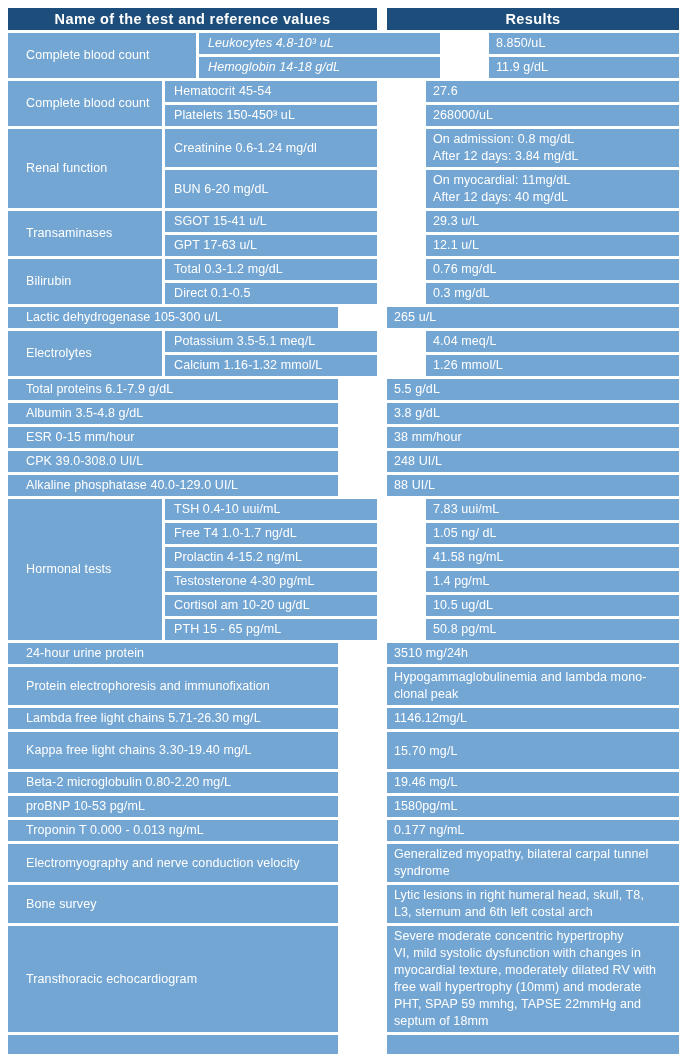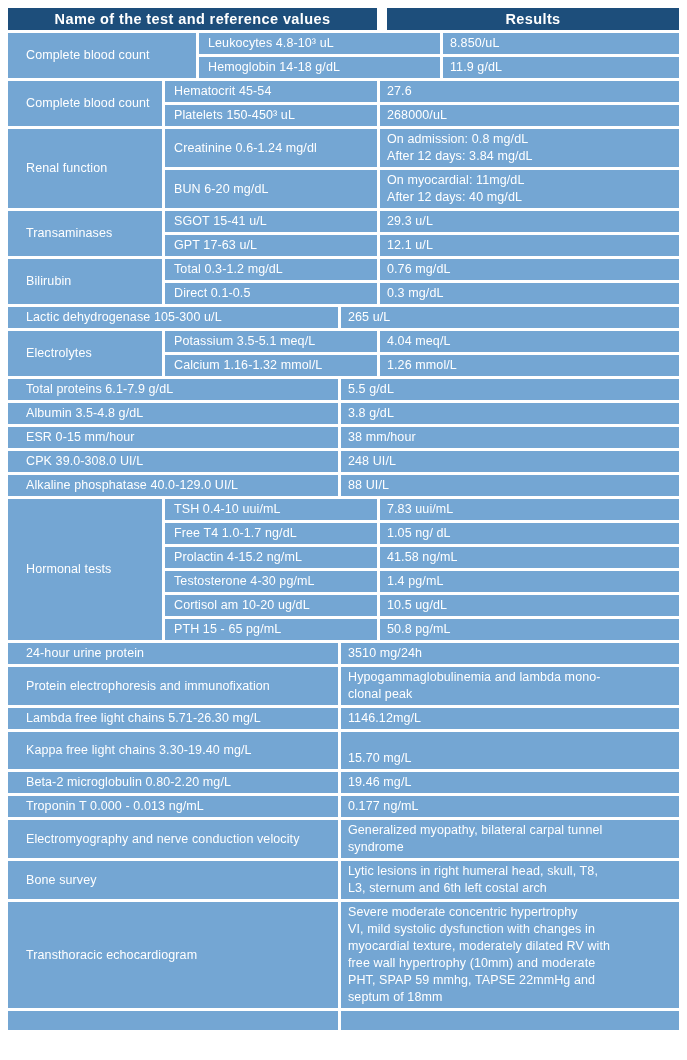--- a/index.html
+++ b/index.html
@@ -32,33 +32,33 @@
   .sec { display: flex; gap: 3px; margin-bottom: 3px; }
   .cell { background: var(--cell-bg); }
 
   .glabel { display: flex; align-items: center; padding: 2px 6px 2px 18px; }
   .sec.wide   .glabel { width: 188px; }
   .sec.narrow .glabel { width: 154px; }
   .grows { flex: 1; display: flex; flex-direction: column; gap: 3px; }
   .srow { display: flex; gap: 3px; flex: 1; }
 
   .tcell { display: flex; align-items: center; padding: 2px 6px 2px 9px; min-height: 19px; }
-  .sec.wide   .tcell { width: 241px; }
+  .sec.wide   .tcell { width: 241px; font-style: italic; }
   .sec.narrow .tcell { width: 212px; }
   .tcell-wide { display: flex; align-items: center; width: 330px; padding: 2px 6px 2px 18px; min-height: 19px; }
 
   .rcell {
     flex: 1; display: flex; flex-direction: column; justify-content: center;
-    padding: 2px 6px 2px 7px; min-height: 19px;
+    padding: 2px 6px 2px 7px; min-height: 19px; margin-left: 46px;
   }
   .line { line-height: 17px; }
 
   
   .sec.tall .cell { min-height: 37px; }
-  .sec.tall .rcell { justify-content: flex-end; padding-top: 3px; }
+  .sec.tall .rcell { justify-content: center; padding-top: 3px; }
 </style>
 </head>
 <body>
 
 <div class="page">
   <div class="tbl">
     <div class="hdr">
       <div class="hdr-cell hdr-name">Name of the test and reference values</div>
       <div class="hdr-cell hdr-results">Results</div>
     </div>
@@ -342,20 +342,28 @@
         <div class="sec single">
           <div class="cell tcell-wide">
             <span class="line">Beta-2 microglobulin 0.80-2.20 mg/L</span>
           </div>
           <div class="cell rcell">
             <div class="line">19.46 mg/L</div>
           </div>
         </div>
         <div class="sec single">
           <div class="cell tcell-wide">
+            <span class="line">proBNP 10-53 pg/mL</span>
+          </div>
+          <div class="cell rcell">
+            <div class="line">1580pg/mL</div>
+          </div>
+        </div>
+        <div class="sec single">
+          <div class="cell tcell-wide">
             <span class="line">Troponin T 0.000 - 0.013 ng/mL</span>
           </div>
           <div class="cell rcell">
             <div class="line">0.177 ng/mL</div>
           </div>
         </div>
         <div class="sec single">
           <div class="cell tcell-wide">
             <span class="line">Electromyography and nerve conduction velocity</span>
           </div>

